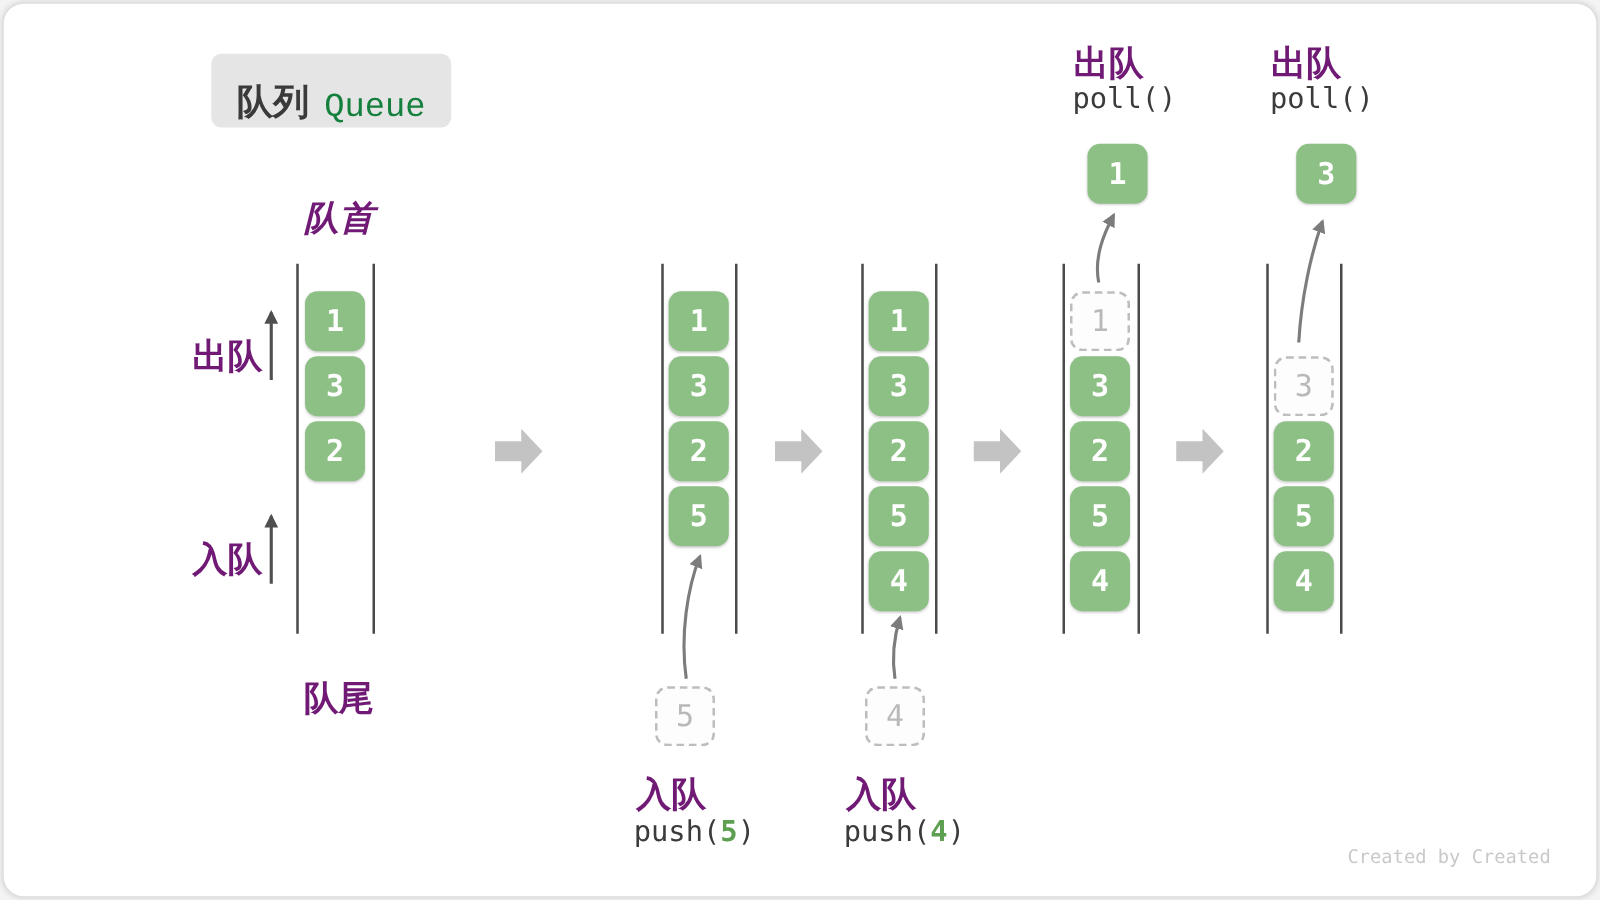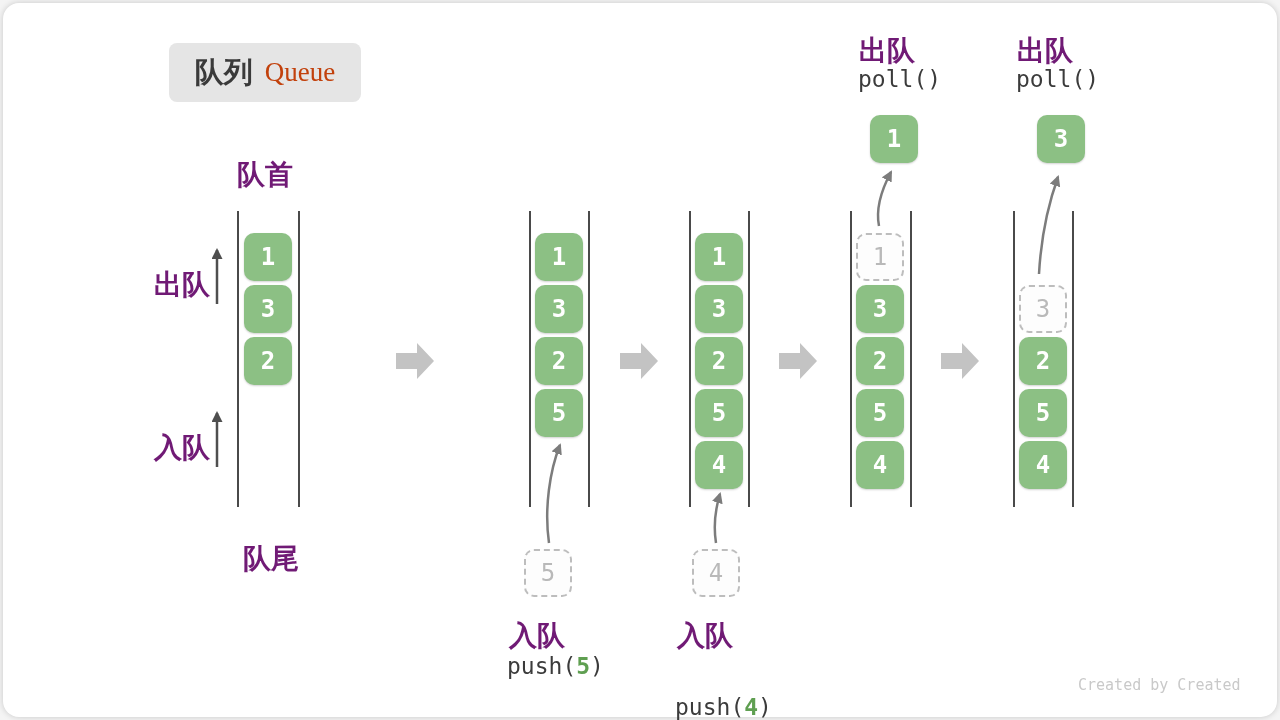--- a/index.html
+++ b/index.html
@@ -1,41 +1,41 @@
 <!DOCTYPE html>
 <html><head>
 <meta charset="utf-8">
 <style>
   html,body{margin:0;padding:0;background:#fff;}
   .stage{position:relative;width:1280px;height:720px;font-family:"Liberation Sans",sans-serif;overflow:hidden;background:#f4f4f4;}
   .card{position:absolute;left:3px;top:3px;right:3px;bottom:3px;background:#ffffff;border-radius:16px;box-shadow:0 0 6px rgba(0,0,0,0.18);}
   .abs{position:absolute;}
-  .badge{left:169px;top:43px;width:192px;height:59px;background:#e5e5e5;border-radius:8px;display:flex;align-items:center;justify-content:center;gap:12px;}
+  .badge{left:169px;top:43px;width:192px;height:59px;background:#e5e5e5;border-radius:8px;display:flex;align-items:flex-end;justify-content:center;gap:12px;}
   .badge .zh{font-weight:bold;font-size:29px;color:#3a3a3a;}
-  .badge .en{font-family:Liberation Serif, serif;font-size:27px;color:#c2410c;}
+  .badge .en{font-family:Liberation Mono, monospace;font-size:27px;color:#15803d;}
   .cnlabel{font-weight:bold;font-size:28px;color:#701a75;white-space:nowrap;}
   .mono{font-family:"DejaVu Sans Mono",monospace;font-size:23px;color:#3b3b3b;white-space:nowrap;}
   .rail{position:absolute;top:211px;width:2px;height:296px;background:#4a4a4a;}
   .cell{position:absolute;width:48px;height:48px;background:#8cc084;border-radius:10px;display:flex;align-items:center;justify-content:center;color:#ffffff;font-family:"DejaVu Sans Mono",monospace;font-weight:bold;font-size:24px;box-shadow:0 1px 2px rgba(0,0,0,0.18);}
   .ghost{position:absolute;width:44px;height:44px;background:#fdfdfd;border:2px dashed #bdbdbd;border-radius:10px;display:flex;align-items:center;justify-content:center;color:#b9b9b9;font-family:"DejaVu Sans Mono",monospace;font-size:24px;}
   .argGreen{color:#5f9f51;font-weight:bold;}
   .watermark{font-family:"DejaVu Sans Mono",monospace;font-size:15px;color:#c9c9c9;white-space:nowrap;}
 </style>
 </head>
 <body>
 
 <div class="stage">
   <div class="card"></div>
 
   <div class="abs badge">
     <span class="zh">队列</span>
     <span class="en">Queue</span>
   </div>
 
-  <div class="abs cnlabel" style="left:237px;top:156px;width:62px;text-align:left;">队首</div>
+  <div class="abs cnlabel" style="left:237px;top:156px;width:62px;text-align:right;font-style:italic;">队首</div>
   <div class="abs cnlabel" style="left:237px;top:540px;width:62px;text-align:right;">队尾</div>
 
   <div class="abs cnlabel" style="left:154px;top:266px;">出队</div>
   <div class="abs cnlabel" style="left:154px;top:429px;">入队</div>
 
   <svg class="abs" style="left:0;top:0;" width="1280" height="720">
     <defs>
       <marker id="headGray" markerUnits="userSpaceOnUse" markerWidth="12" markerHeight="12" refX="9" refY="5.5" orient="auto">
         <path d="M0,0 L11,5.5 L0,11 Z" fill="#7c7c7c"></path>
       </marker>
@@ -96,21 +96,21 @@
   <div class="ghost" style="left:1019px;top:285px;">3</div>
   <div class="cell" style="left:1019px;top:337px;">2</div>
   <div class="cell" style="left:1019px;top:389px;">5</div>
   <div class="cell" style="left:1019px;top:441px;">4</div>
   <div class="cell" style="left:1037px;top:115px;">3</div>
 
   <div class="abs cnlabel" style="left:509px;top:617px;">入队</div>
   <div class="abs mono" style="left:507px;top:653px;"><span>push(</span><span class="argGreen">5</span><span>)</span></div>
 
   <div class="abs cnlabel" style="left:677px;top:617px;">入队</div>
-  <div class="abs mono" style="left:675px;top:653px;margin-top:41px;"><span>push(</span><span class="argGreen">4</span><span>)</span></div>
+  <div class="abs mono" style="left:675px;top:653px;"><span>push(</span><span class="argGreen">4</span><span>)</span></div>
 
   <div class="abs cnlabel" style="left:859px;top:32px;">出队</div>
   <div class="abs mono" style="left:858px;top:66px;">poll()</div>
 
   <div class="abs cnlabel" style="left:1017px;top:32px;">出队</div>
   <div class="abs mono" style="left:1016px;top:66px;">poll()</div>
 
   <div class="abs watermark" style="left:1078px;top:676px;">Created by Created</div>
 </div>
 

